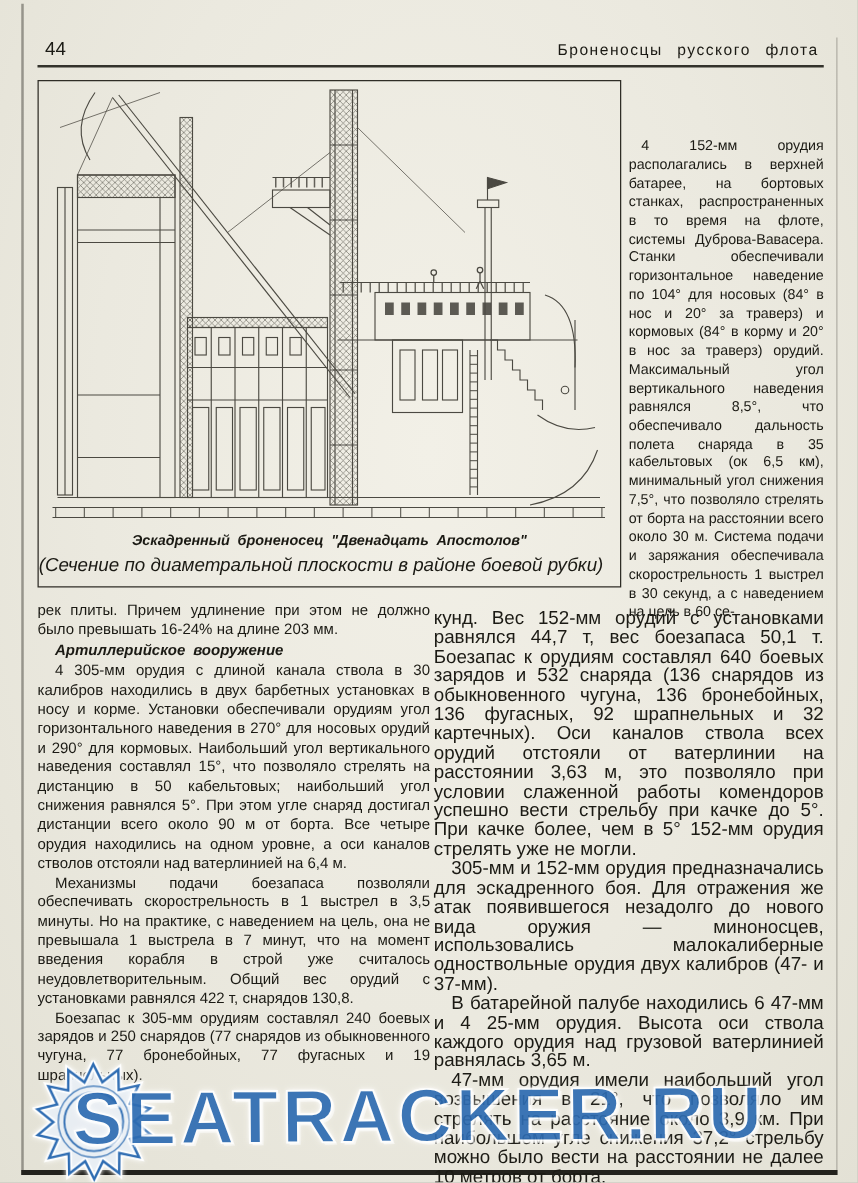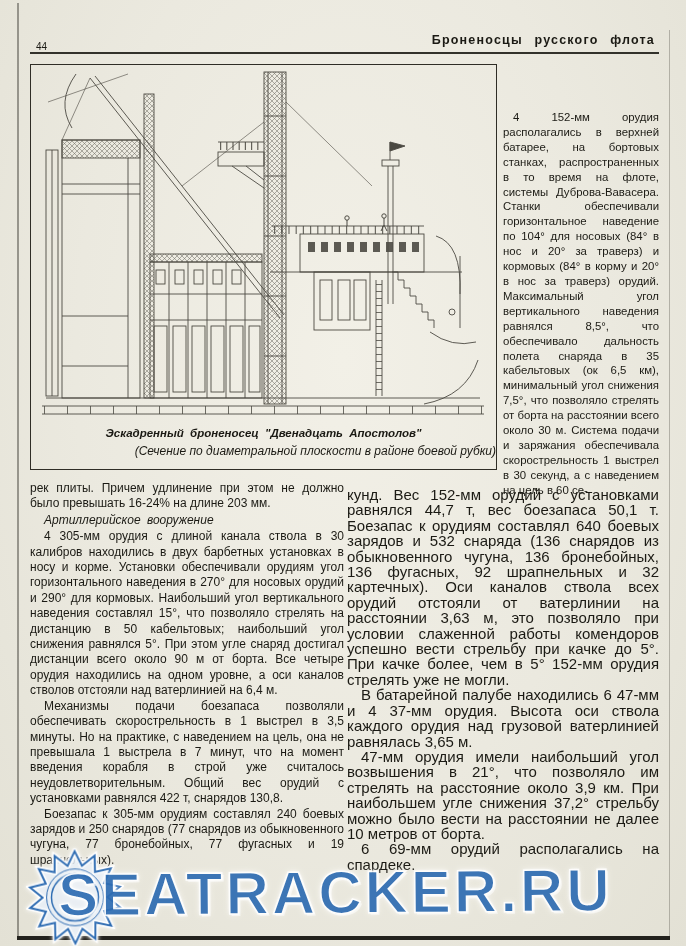--- a/index.html
+++ b/index.html
@@ -6,33 +6,33 @@
   .sheet{
     position:relative; width:686px; height:946px; overflow:hidden;
     background:radial-gradient(ellipse at 50% 38%, #f2f0e7 0%, #ebe9df 55%, #e3e1d5 100%);
     font-family:"Liberation Sans", sans-serif; color:#1b1a14;
   }
   
   .frame-left{position:absolute;left:17px;top:3px;bottom:6px;width:2px;background:#54524a;opacity:.55;}
   .frame-right{position:absolute;right:16px;top:30px;bottom:6px;width:1px;background:#7b7970;opacity:.5;}
   .frame-bottom{position:absolute;left:17px;right:16px;bottom:6px;height:4px;background:#23221d;}
   
-  .page-num{position:absolute;left:36px;top:41px;font-size:10px;}
-  .running-title{position:absolute;right:31px;top:33px;font-size:12.5px;font-weight:bold;letter-spacing:1.2px;word-spacing:7px;padding-left:32px;}
+  .page-num{position:absolute;left:36px;top:31px;font-size:15px;}
+  .running-title{position:absolute;right:31px;top:33px;font-size:12.5px;font-weight:normal;letter-spacing:1.2px;word-spacing:7px;padding-left:32px;}
   .header-rule{position:absolute;left:30px;right:27px;top:52px;height:1.5px;background:#33322b;}
   
   .figure{position:absolute;left:30px;top:64px;width:467px;height:406px;border:1.4px solid #2f2d26;box-sizing:border-box;background:transparent;}
   .figure svg.drawing{position:absolute;left:1px;top:1px;opacity:.88;}
   .fig-cap1{position:absolute;left:0;right:0;top:362px;text-align:center;font-style:italic;font-weight:bold;font-size:11.5px;word-spacing:3px;}
-  .fig-cap2{position:absolute;left:0;right:0;top:379px;text-align:right;font-style:italic;font-size:12px;}
+  .fig-cap2{position:absolute;left:0;right:0;top:379px;text-align:left;font-style:italic;font-size:15px;}
   
   .col{position:absolute;text-align:justify;hyphens:auto;-webkit-hyphens:auto;}
   .col p{margin:0;text-indent:14px;}
   .col p.cont{text-indent:0;}
-  .col p.heading{font-weight:normal;font-style:italic;margin:1px 0;word-spacing:3px;}
+  .col p.heading{font-weight:bold;font-style:italic;margin:1px 0;word-spacing:3px;}
   .top-right{left:503px;top:67px;width:156px;font-size:11.4px;line-height:14.9px;}
   .top-right p{text-indent:10px;margin-top:43px;}
   .left-col{left:30px;top:481px;width:314px;font-size:12px;line-height:15.4px;}
   .right-col{left:347px;top:487px;width:312px;font-size:15px;line-height:15.4px;}
   
   .watermark{position:absolute;left:20px;top:844px;width:655px;height:100px;transform:rotate(-0.5deg);pointer-events:none;}
   .wm-star{position:absolute;left:6px;top:2px;width:98px;height:98px;filter:drop-shadow(0 0 2px #fff);}
   .wm-text{
     position:absolute;left:38px;top:14px;font-size:60px;font-weight:bold;letter-spacing:3px;
     color:#2e6cb2;opacity:.92;white-space:nowrap;
@@ -163,21 +163,22 @@
   <div class="col left-col">
     <p class="cont">рек плиты. Причем удлинение при этом не должно было превышать 16-24% на длине 203 мм.</p>
     <p class="heading">Артиллерийское вооружение</p>
     <p>4 305-мм орудия с длиной канала ствола в 30 калибров находились в двух барбетных установках в носу и корме. Установки обеспечивали орудиям угол горизонтального наведения в 270° для носовых орудий и 290° для кормовых. Наибольший угол вертикального наведения составлял 15°, что позволяло стрелять на дистанцию в 50 кабельтовых; наибольший угол снижения равнялся 5°. При этом угле снаряд достигал дистанции всего около 90 м от борта. Все четыре орудия находились на одном уровне, а оси каналов стволов отстояли над ватерлинией на 6,4 м.</p>
     <p>Механизмы подачи боезапаса позволяли обеспечивать скорострельность в 1 выстрел в 3,5 минуты. Но на практике, с наведением на цель, она не превышала 1 выстрела в 7 минут, что на момент введения корабля в строй уже считалось неудовлетворительным. Общий вес орудий с установками равнялся 422 т, снарядов 130,8.</p>
     <p>Боезапас к 305-мм орудиям составлял 240 боевых зарядов и 250 снарядов (77 снарядов из обыкновенного чугуна, 77 бронебойных, 77 фугасных и 19 шрапнельных).</p>
   </div>
 
   <div class="col right-col">
     <p class="cont">кунд. Вес 152-мм орудий с установками равнялся 44,7 т, вес боезапаса 50,1 т. Боезапас к орудиям составлял 640 боевых зарядов и 532 снаряда (136 снарядов из обыкновенного чугуна, 136 бронебойных, 136 фугасных, 92 шрапнельных и 32 картечных). Оси каналов ствола всех орудий отстояли от ватерлинии на расстоянии 3,63 м, это позволяло при условии слаженной работы комендоров успешно вести стрельбу при качке до 5°. При качке более, чем в 5° 152-мм орудия стрелять уже не могли.</p>
-    <p>В батарейной палубе находились 6 47-мм и 4 37-мм орудия. Высота оси ствола каждого орудия над грузовой ватерлинией равнялась 3,65 м.</p>
+    <p>305-мм и 152-мм орудия предназначались для эскадренного боя. Для отражения же атак появившегося незадолго до нового вида оружия — миноносцев, использовались малокалиберные одноствольные орудия двух калибров (47- и 37-мм).</p>
+    <p>В батарейной палубе находились 6 47-мм и 4 25-мм орудия. Высота оси ствола каждого орудия над грузовой ватерлинией равнялась 3,65 м.</p>
     <p>47-мм орудия имели наибольший угол возвышения в 21°, что позволяло им стрелять на расстояние около 3,9 км. При наибольшем угле снижения 37,2° стрельбу можно было вести на расстоянии не далее 10 метров от борта.</p>
     <p>6 69-мм орудий располагались на спардеке.</p>
   </div>
 
   <div class="watermark">
     <svg class="wm-star" viewBox="0 0 100 100">
       <polygon fill="rgba(222,233,246,0.55)" stroke="#ffffff" stroke-width="5" points="50.0,3.0 57.3,17.8 70.4,7.7 70.6,24.2 86.7,20.7 79.7,35.7 95.8,39.5 83.0,50.0 95.8,60.5 79.7,64.3 86.7,79.3 70.6,75.8 70.4,92.3 57.3,82.2 50.0,97.0 42.7,82.2 29.6,92.3 29.4,75.8 13.3,79.3 20.3,64.3 4.2,60.5 17.0,50.0 4.2,39.5 20.3,35.7 13.3,20.7 29.4,24.2 29.6,7.7 42.7,17.8"></polygon>
       <polygon fill="none" stroke="#2e6cb2" stroke-width="2" points="50.0,3.0 57.3,17.8 70.4,7.7 70.6,24.2 86.7,20.7 79.7,35.7 95.8,39.5 83.0,50.0 95.8,60.5 79.7,64.3 86.7,79.3 70.6,75.8 70.4,92.3 57.3,82.2 50.0,97.0 42.7,82.2 29.6,92.3 29.4,75.8 13.3,79.3 20.3,64.3 4.2,60.5 17.0,50.0 4.2,39.5 20.3,35.7 13.3,20.7 29.4,24.2 29.6,7.7 42.7,17.8"></polygon>
       <circle cx="50" cy="50" r="29" fill="none" stroke="#2e6cb2" stroke-width="1"></circle>
       <circle cx="50" cy="50" r="24" fill="none" stroke="#2e6cb2" stroke-width="1.5"></circle>

